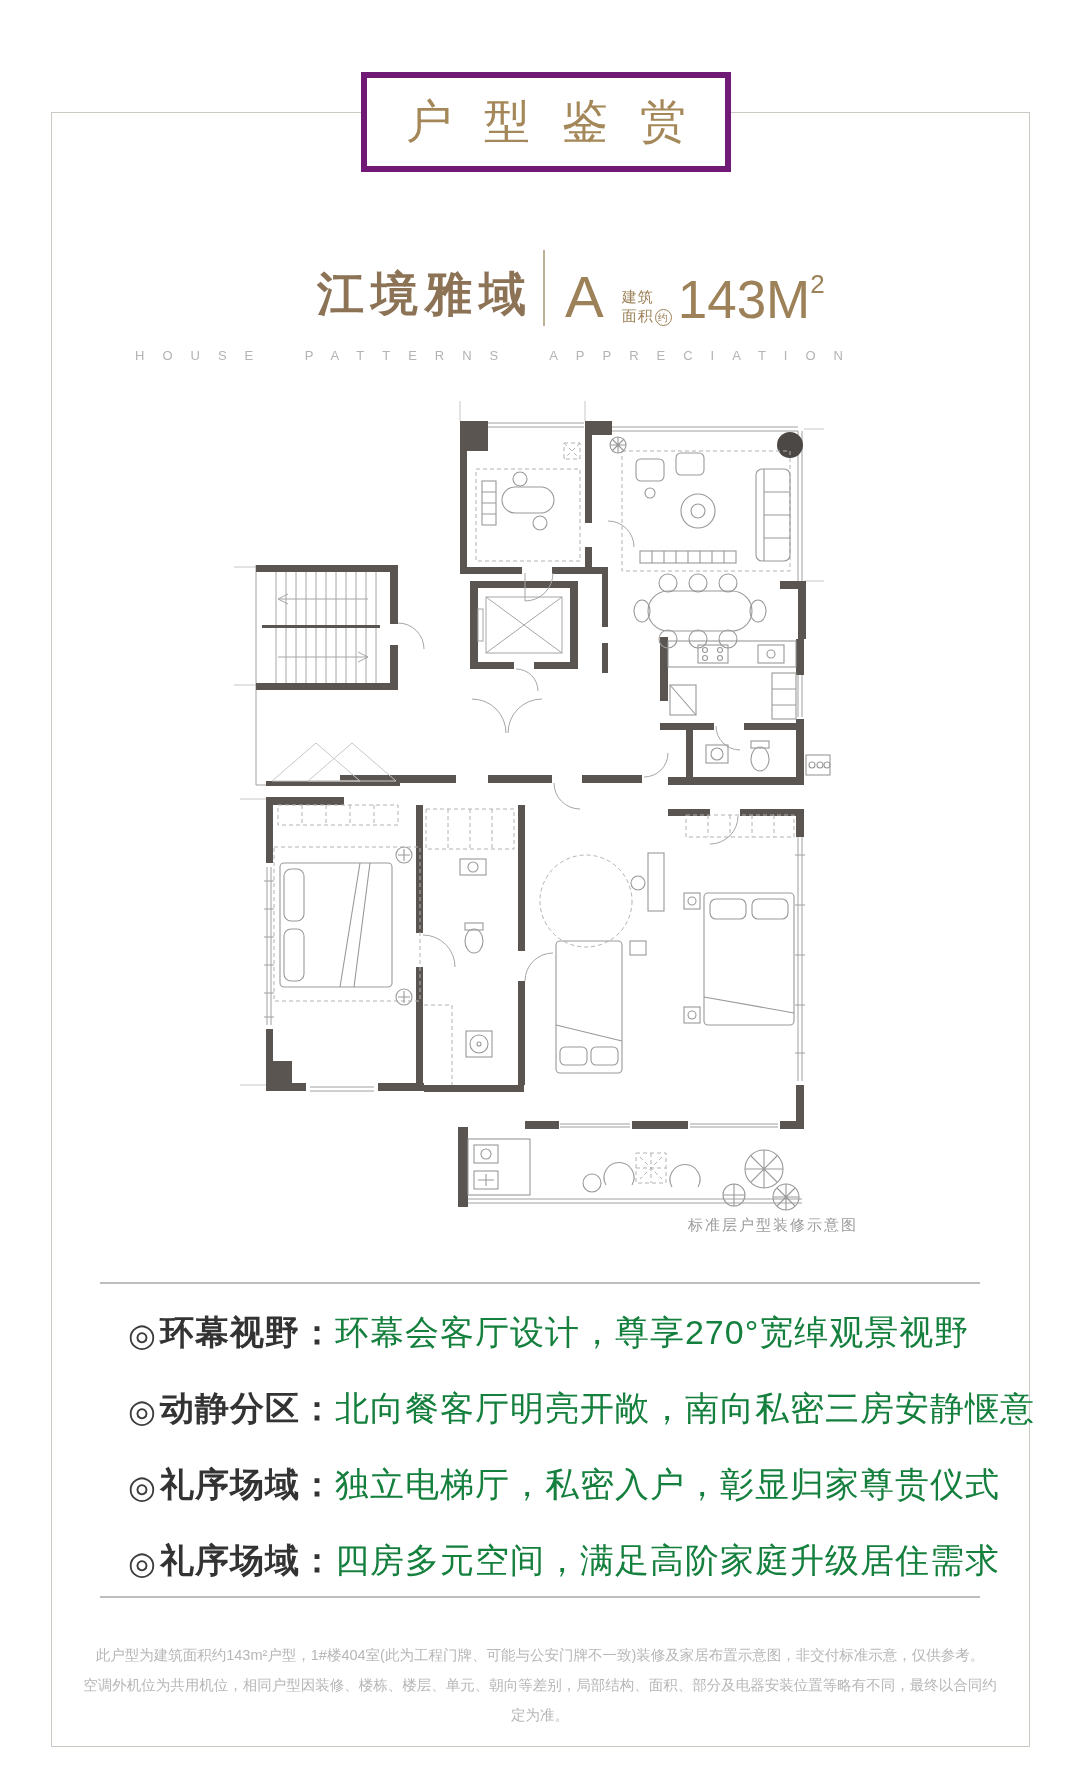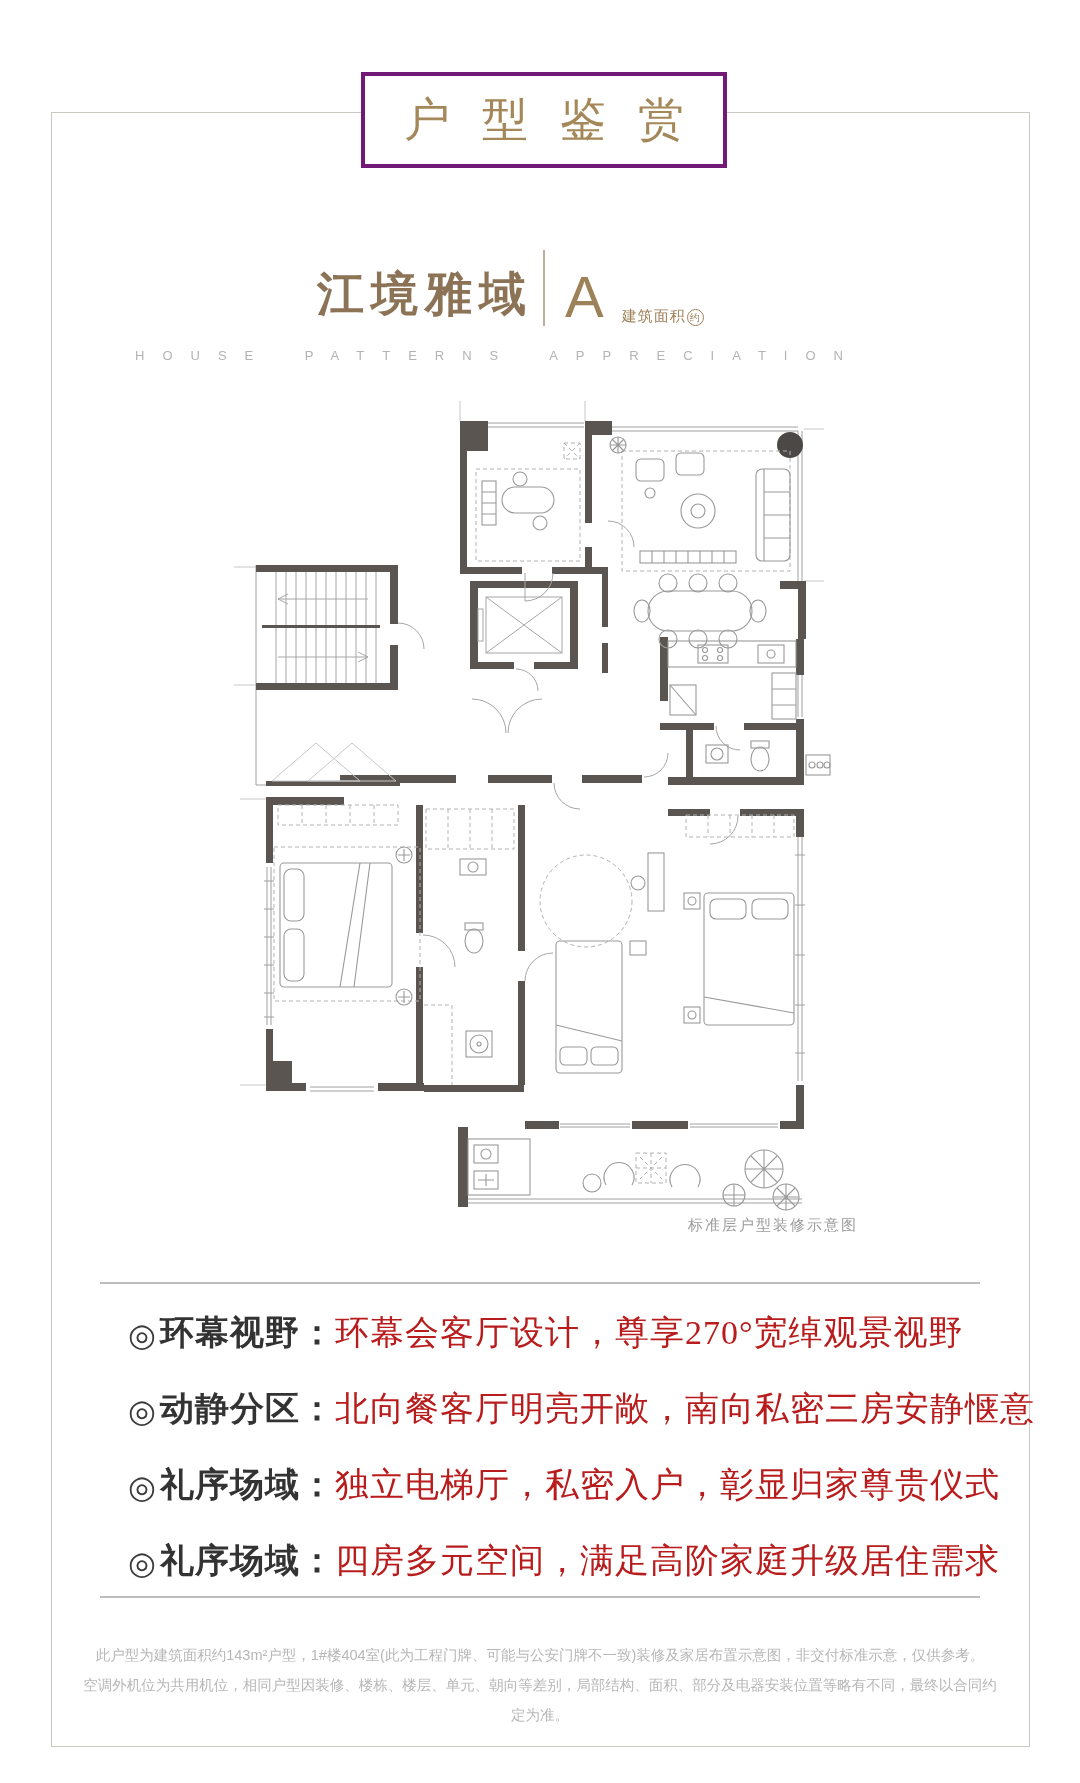--- a/index.html
+++ b/index.html
@@ -4,32 +4,32 @@
 <style>
   html,body{margin:0;padding:0;background:#ffffff;}
   .page{position:relative;width:1080px;height:1783px;background:#fff;overflow:hidden;
         font-family:"Liberation Sans",sans-serif;}
   .abs{position:absolute;}
 
   
   .frame{left:51px;top:112px;width:977px;height:1633px;border:1px solid #ccc9c2;z-index:1;}
 
   
-  .title-box{left:361px;top:72px;width:358px;height:88px;border:4px solid #701a75;background:#fff;
+  .title-box{left:361px;top:72px;width:358px;height:88px;border:6px solid #701a75;background:#fff;
              z-index:2;display:flex;align-items:center;justify-content:center;}
   .title-text{font-family:"DejaVu Serif",serif;font-size:46px;color:#a5885a;
               letter-spacing:32px;padding-left:32px;white-space:nowrap;}
 
   
   .sub{left:317px;top:246px;height:80px;display:flex;align-items:flex-end;z-index:2;}
   .sub-name{font-family:"DejaVu Serif",serif;font-weight:700;font-size:47px;color:#8d7356;
             letter-spacing:7px;white-space:nowrap;}
   .sub-divider{width:2px;height:76px;background:#bcb096;margin:0 20px 0 10px;}
   .sub-unit{font-size:58px;color:#9d8158;margin-right:18px;line-height:1;}
-  .sub-arealabel{display:flex;flex-direction:row;justify-content:center;color:#9d8158;
+  .sub-arealabel{display:flex;flex-direction:column;justify-content:center;color:#9d8158;
                  font-size:15px;line-height:19px;margin-right:6px;letter-spacing:1px;}
   .circ{display:inline-block;width:15px;height:15px;line-height:15px;font-size:10px;text-align:center;
         border:1px solid #9d8158;border-radius:50%;margin-left:1px;}
   .sub-area{font-size:53px;color:#9d8158;line-height:1;white-space:nowrap;}
   .sub-area sup{font-size:26px;line-height:1;vertical-align:top;position:relative;top:-2px;}
 
   
   .eng{left:135px;top:348px;width:790px;font-size:13px;color:#b3b3b3;
        letter-spacing:18px;word-spacing:12px;white-space:nowrap;z-index:2;}
 
@@ -39,21 +39,21 @@
 
   
   .rule{left:100px;width:880px;height:2px;background:#bdbdbd;z-index:2;}
   .rule-1{top:1282px;} .rule-2{top:1596px;}
 
   
   .features{left:128px;top:1310px;width:840px;z-index:2;}
   .feature{display:flex;align-items:baseline;margin-bottom:30px;white-space:nowrap;}
   .f-marker{font-size:32px;color:#3c3c3c;margin-right:4px;position:relative;top:2px;}
   .f-label,.f-sep{font-size:34px;font-weight:700;color:#333333;letter-spacing:1px;}
-  .f-text{font-size:34px;color:#b91c1c;letter-spacing:1px;font-family:Liberation Serif, serif;}
+  .f-text{font-size:34px;color:#15803d;letter-spacing:1px;}
 
   
   .disclaimer{left:80px;top:1640px;width:920px;text-align:center;color:#b7b7b7;
               font-size:14.5px;line-height:30px;z-index:2;}
 
   
   .wall{fill:#5a5550;stroke:none;}
   .thin{stroke:#a6a6a6;stroke-width:1;fill:none;}
   .lite{stroke:#c7c7c7;stroke-width:1;fill:none;}
   .furn{stroke:#999999;stroke-width:1.1;fill:none;}
@@ -72,20 +72,21 @@
   </div>
 
   <div class="abs sub">
     <span class="sub-name">江境雅域</span>
     <span class="sub-divider"></span>
     <span class="sub-unit">A</span>
     <span class="sub-arealabel">
       <span>建筑</span>
       <span><span>面积</span><span class="circ">约</span></span>
     </span>
+    <span class="sub-area"><span>143M</span><sup>2</sup></span>
   </div>
 
   <div class="abs eng">HOUSE PATTERNS APPRECIATION</div>
 
   <svg class="abs plan" viewBox="0 0 640 880">
 
     <g class="lite">
       <path d="M36,182 H14 M36,300 H14 M46,414 H20 M46,700 H20 M240,36 V16 M365,36 V16 M584,44 H604 M584,196 H604"></path>
     </g>
 

